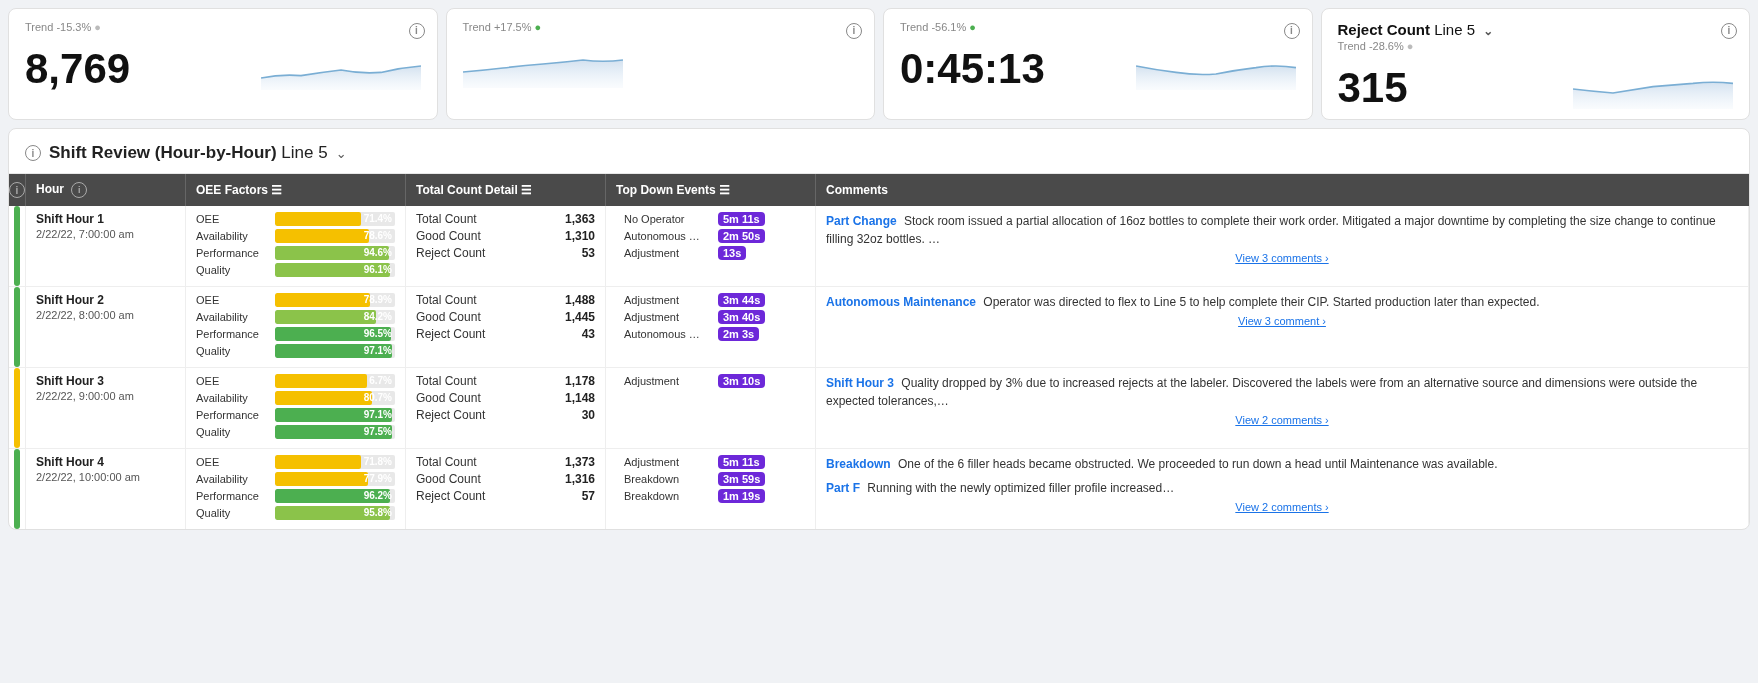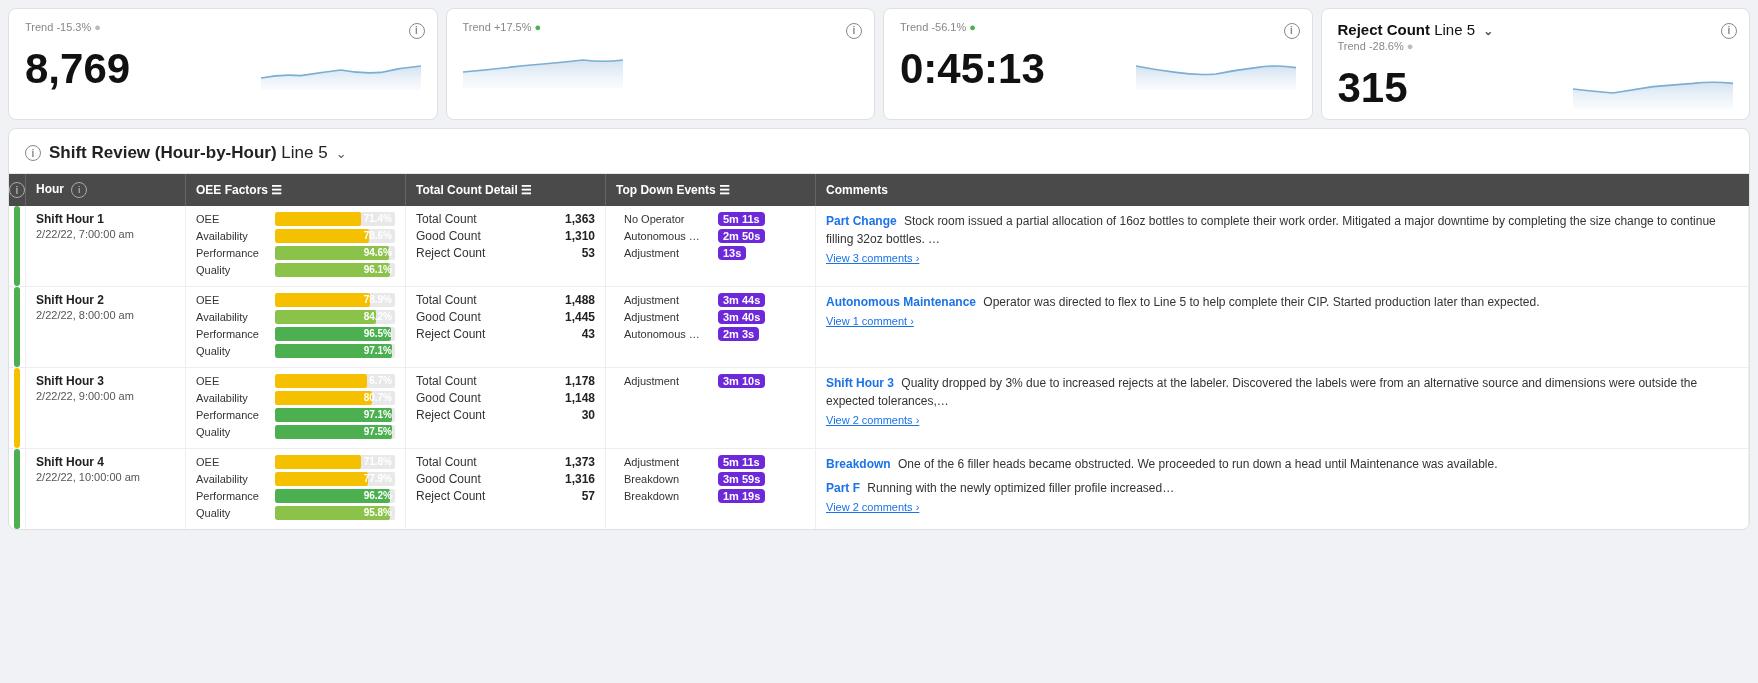--- a/index.html
+++ b/index.html
@@ -65,21 +65,21 @@
 
     
     .down-row { display: flex; align-items: center; gap: 4px; margin-bottom: 3px; font-size: 11px; padding-left: 8px; }
     .down-event-label { width: 90px; color: #333; overflow: hidden; text-overflow: ellipsis; white-space: nowrap; }
     .down-badge { background: #6d28d9; color: #fff; border-radius: 4px; padding: 1px 5px; font-size: 11px; font-weight: 600; white-space: nowrap; }
 
     
     .comment-block { margin-bottom: 6px; font-size: 12px; line-height: 1.5; }
     .comment-type { color: #1a73e8; font-weight: 600; margin-right: 4px; }
     .comment-text { color: #333; }
-    .view-comments { color: #1a73e8; font-size: 11px; cursor: pointer; display: block; text-align: left; margin-top: 2px; }
+    .view-comments { color: #1a73e8; font-size: 11px; cursor: pointer; display: block; text-align: center; margin-top: 2px; }
 
     .th-icon { font-size: 11px; color: #ccc; margin-left: 4px; }
 
     .info-icon { display: inline-flex; align-items: center; justify-content: center; width: 16px; height: 16px; border-radius: 50%; border: 1.5px solid #888; color: #888; font-size: 10px; font-weight: 700; cursor: pointer; }
   </style>
 </head>
 <body>
 
 <div class="kpi-row" id="kpi-container">
     <div class="kpi-card">
@@ -334,21 +334,21 @@
 
     <div class="down-row">
       <span class="down-event-label">Autonomous …</span>
       <span class="down-badge">2m 3s</span>
     </div>
   </td>
           <td class="col-comments">
     <div class="comment-block">
       <span class="comment-type">Autonomous Maintenance</span>
       <span class="comment-text">Operator was directed to flex to Line 5 to help complete their CIP. Started production later than expected.</span>
-      <a class="view-comments" href="#">View 1 comment ›</a>
+      <a class="view-comments" href="#">View 3 comment ›</a>
     </div>
   </td>
         </tr>
         <tr>
           <td class="col-indicator">
     <div class="indicator-bar ind-yellow"></div>
   </td>
           <td class="col-hour">
     <div class="hour-label">Shift Hour 3</div>
     <div class="hour-date">2/22/22, 9:00:00 am</div>

